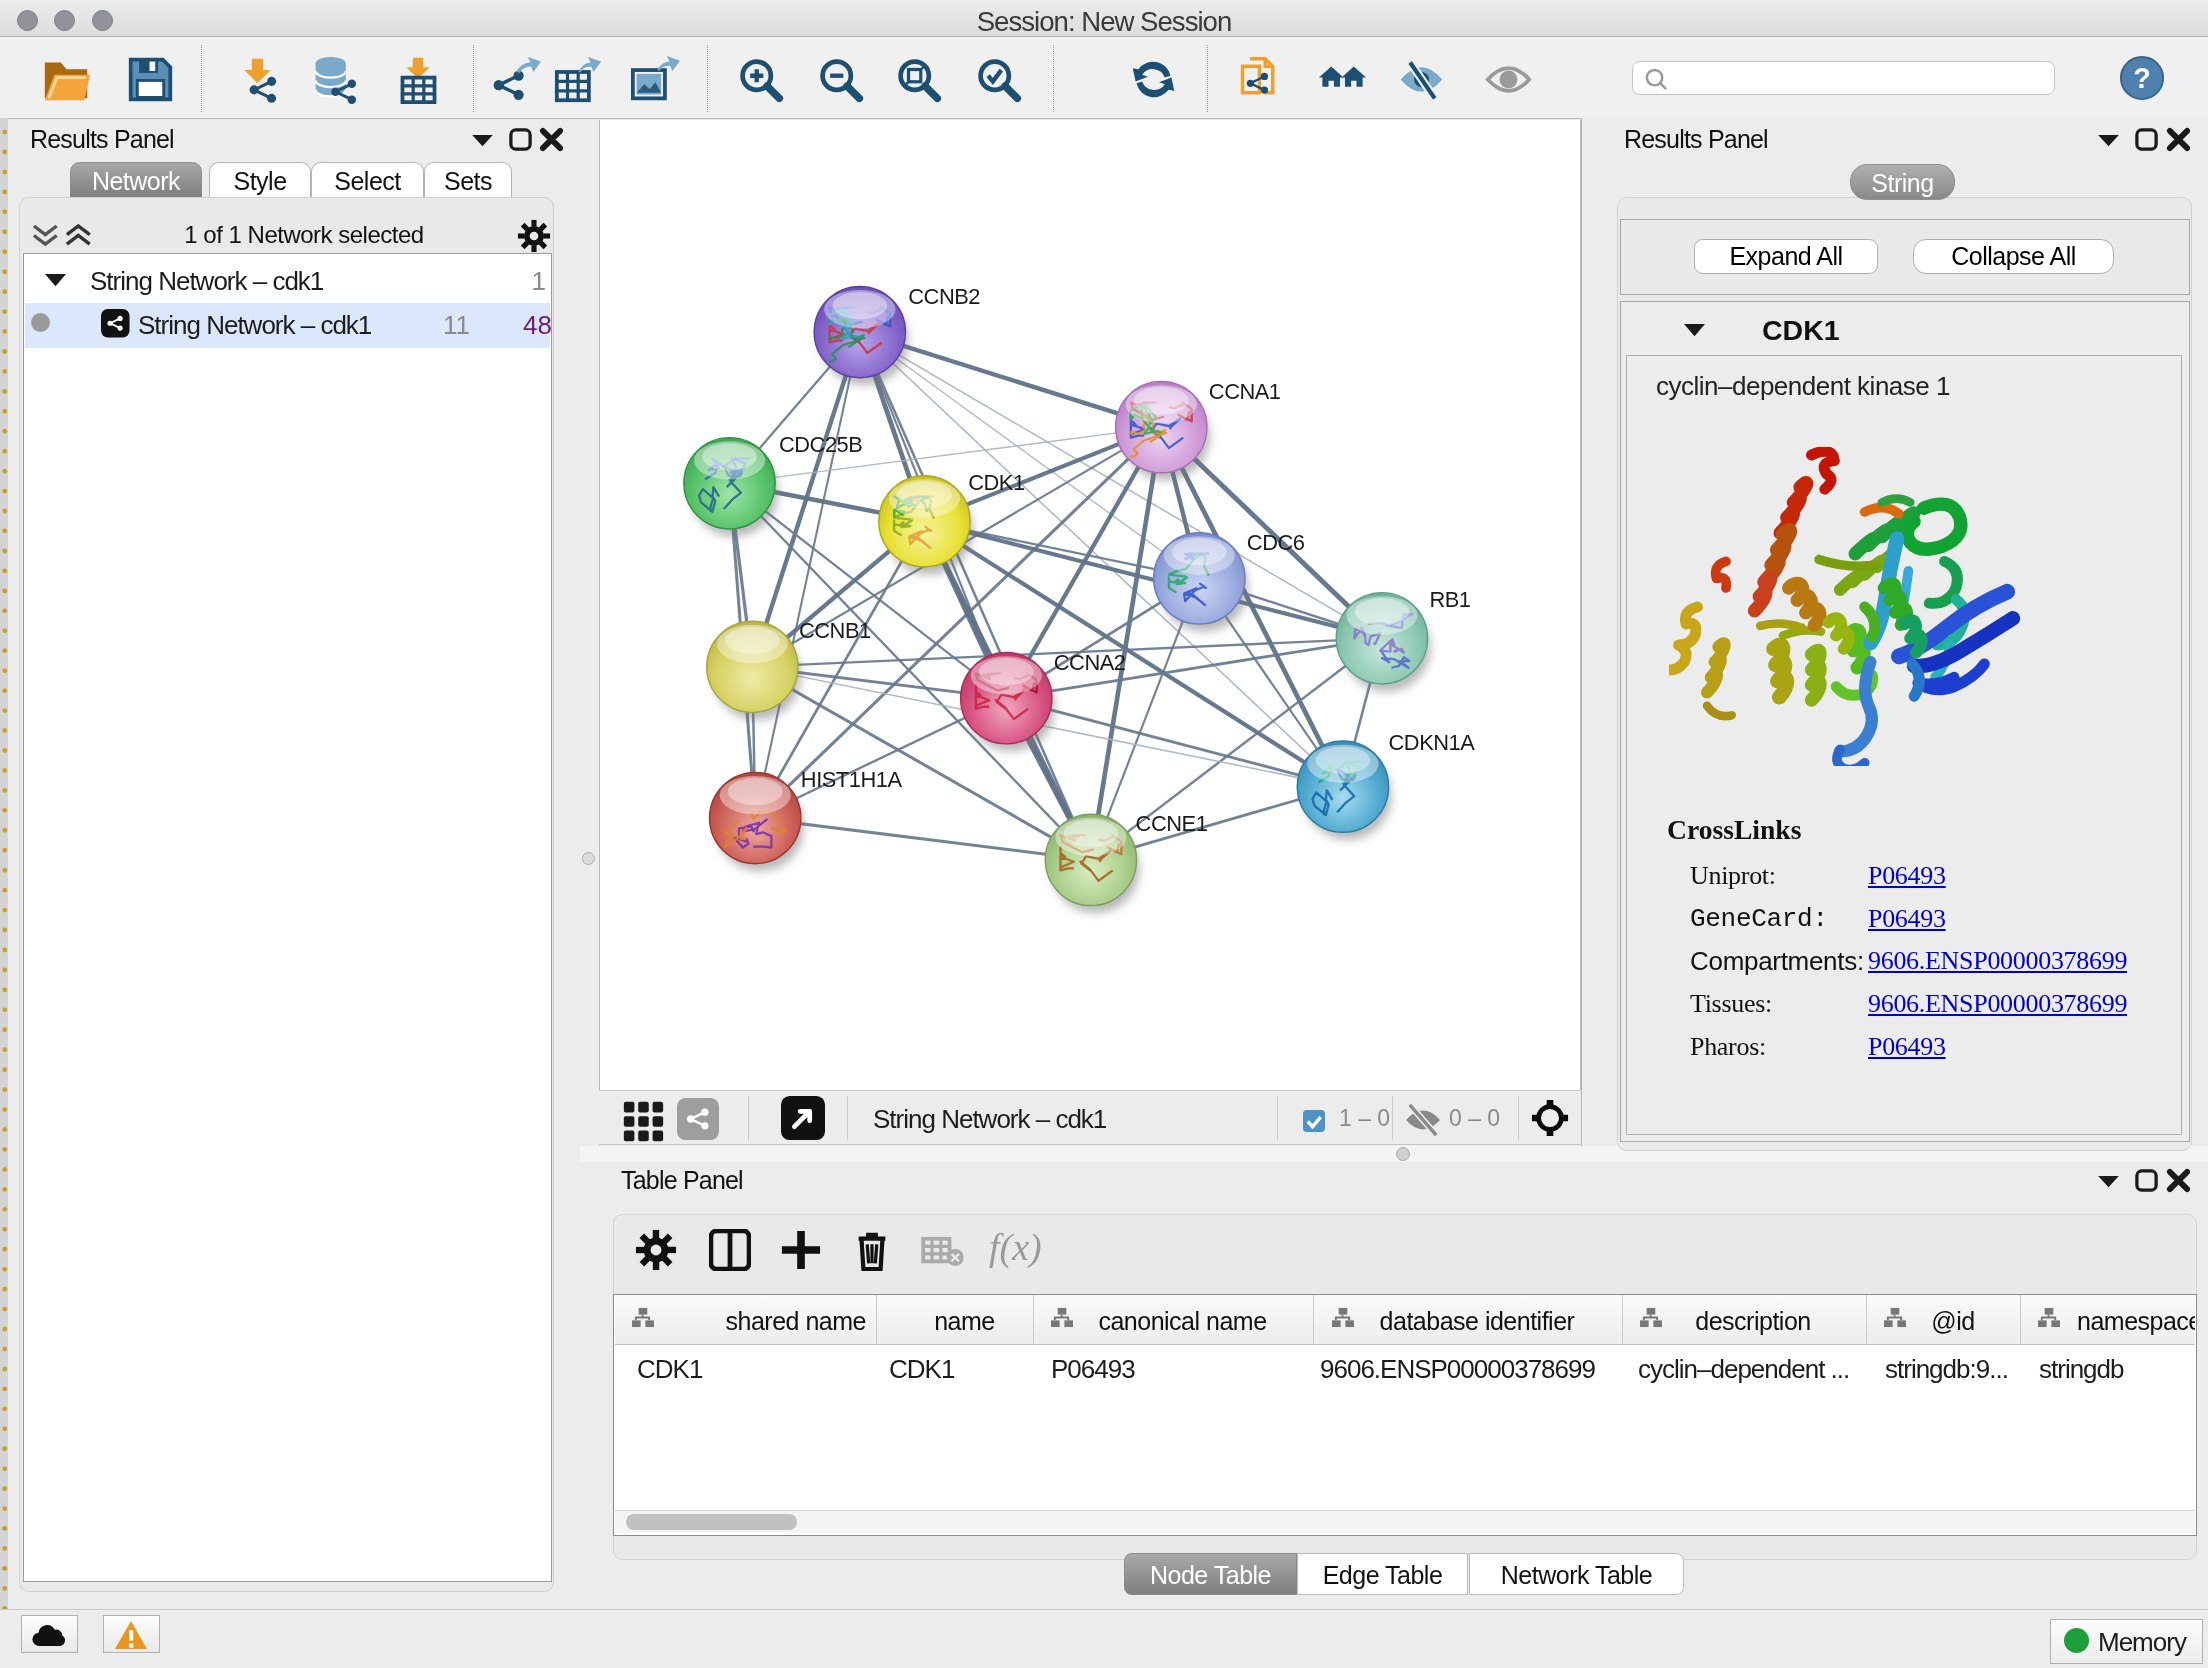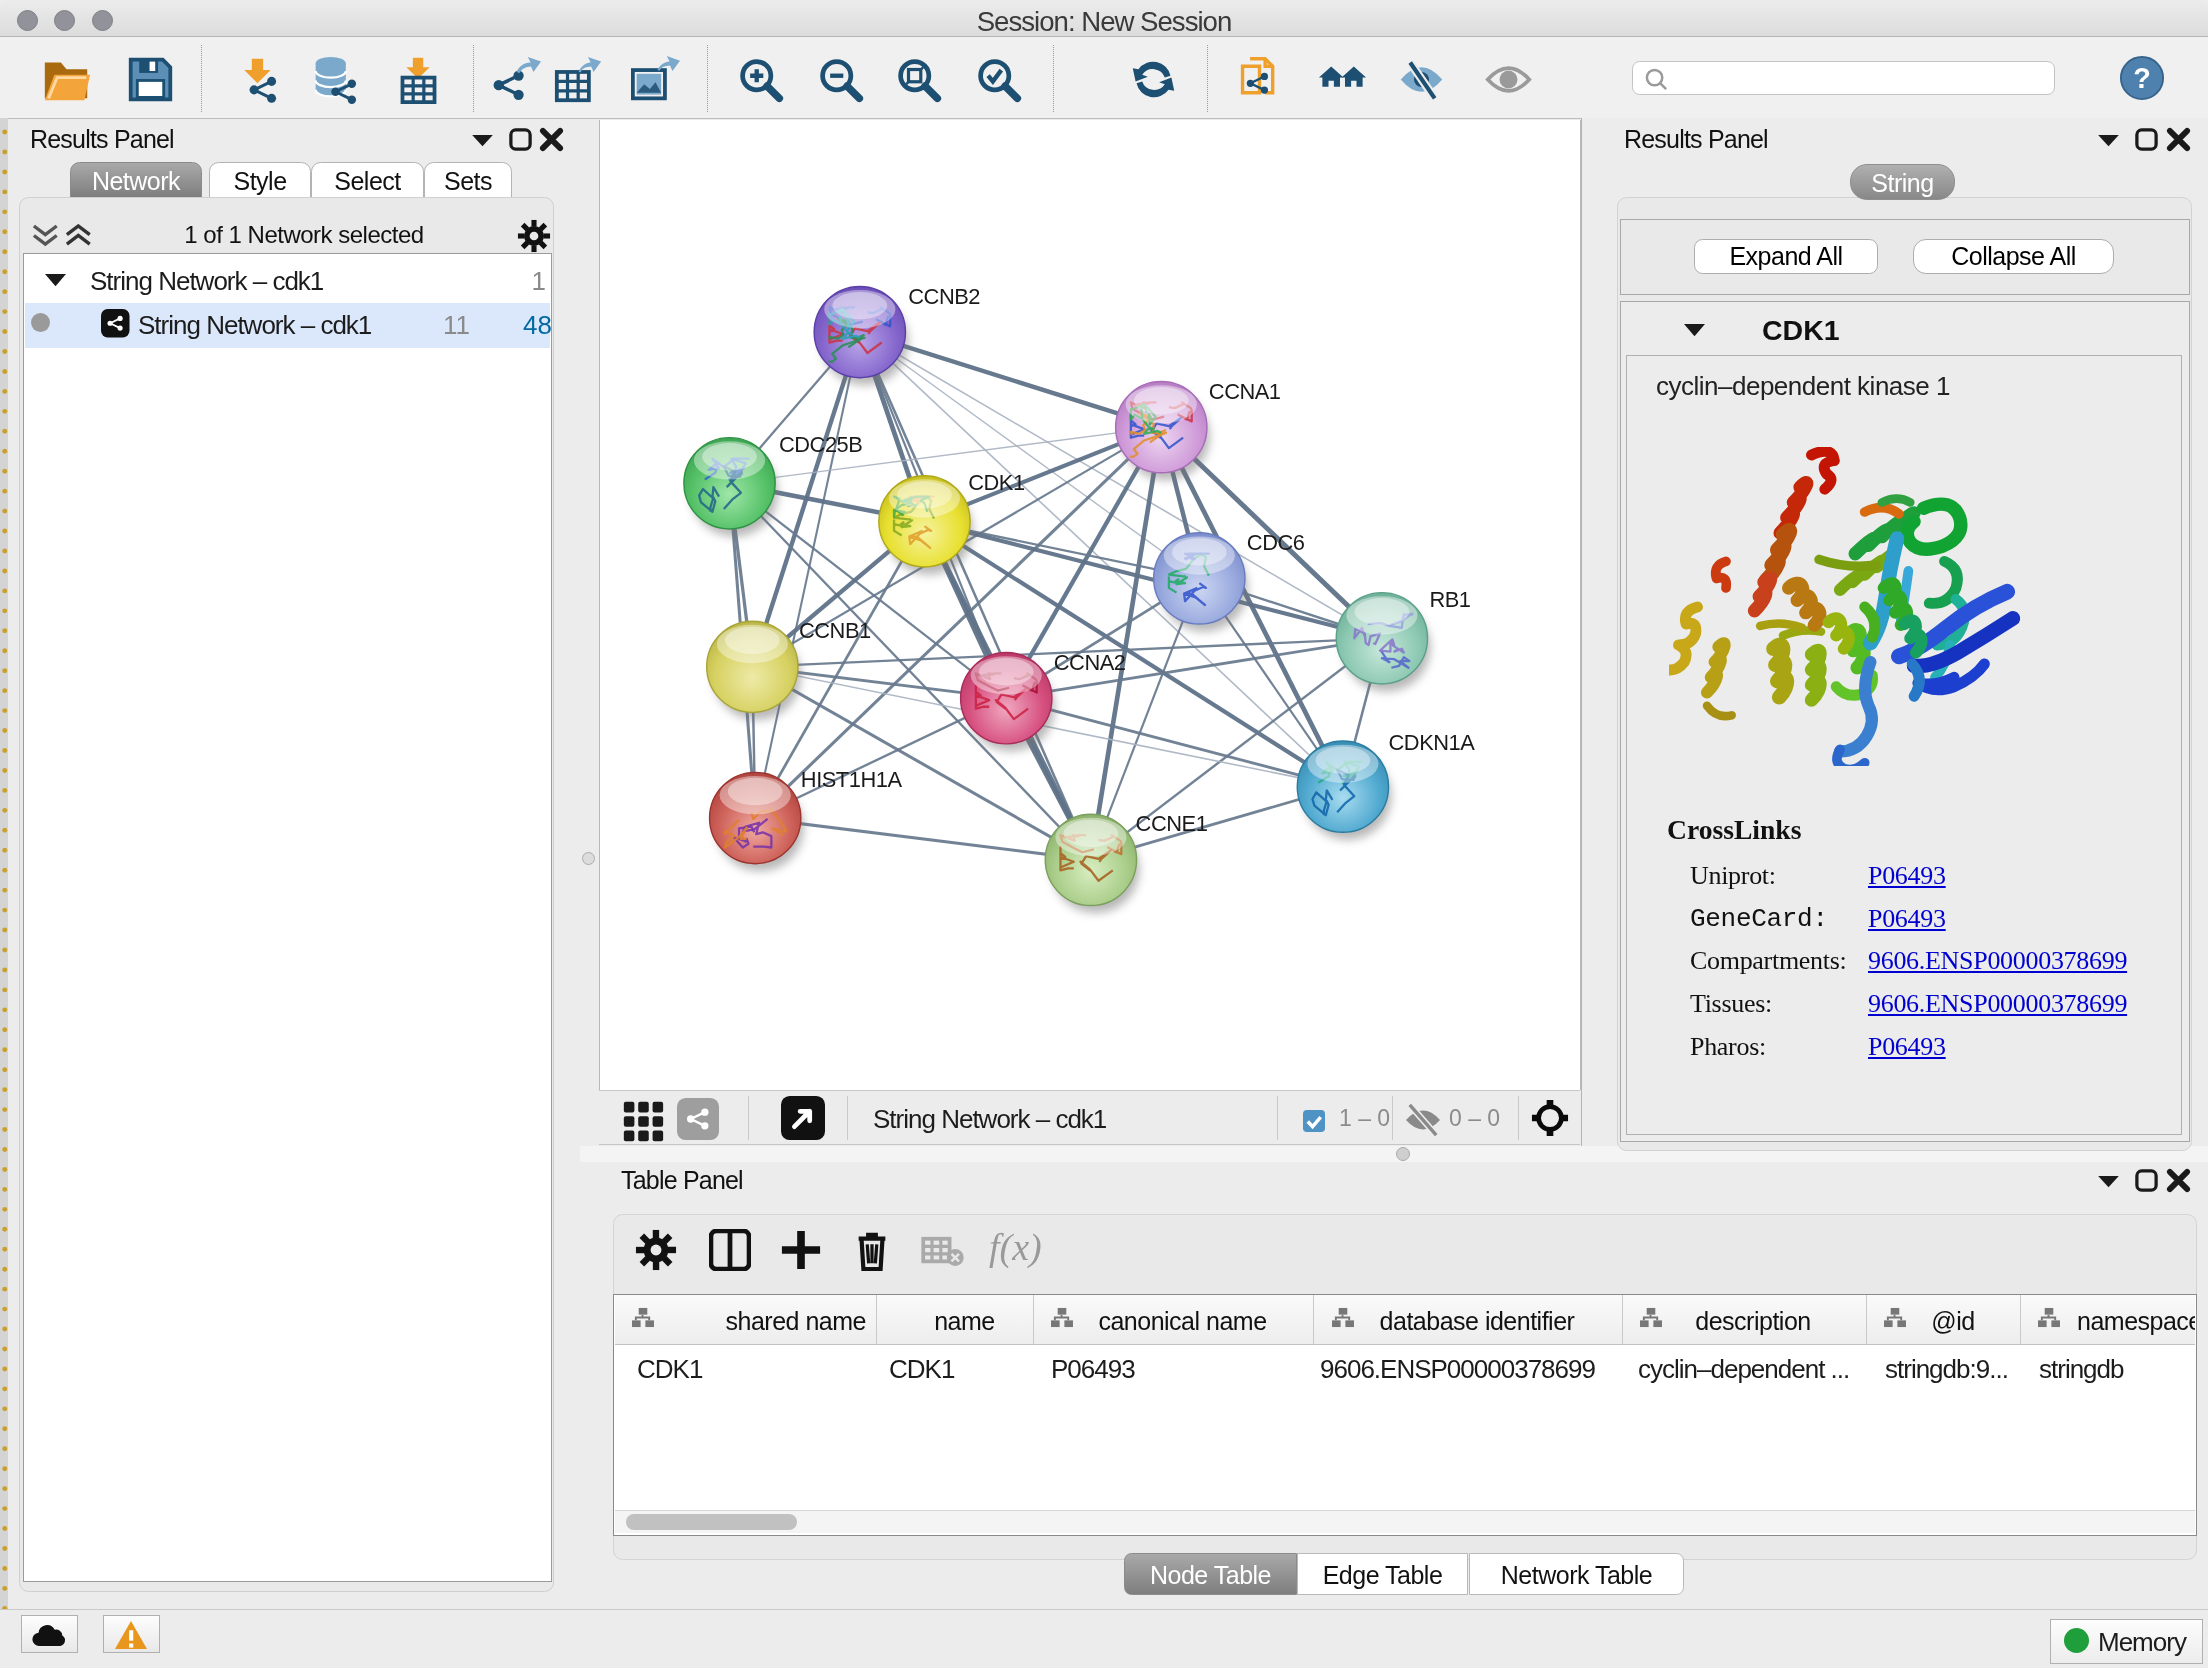--- a/index.html
+++ b/index.html
@@ -288,21 +288,21 @@
     <g stroke="#fff" stroke-width="1.9">
       <line x1="9.559999999999999" y1="15" x2="20.1" y2="9.9"></line>
       <line x1="9.559999999999999" y1="15" x2="20.1" y2="20.1"></line>
     </g>
 <circle cx="9.559999999999999" cy="15" r="2.72" fill="#fff"></circle>
     <circle cx="20.1" cy="9.9" r="2.72" fill="#fff"></circle>
     <circle cx="20.1" cy="20.1" r="2.72" fill="#fff"></circle>
   </svg>
 <div class="abs pt" style="left:138px;top:310px">String Network – cdk1</div>
 <div class="abs" style="left:443px;top:310px;width:52px;font-size:26px;color:#8a8a8a">11</div>
-<div class="abs" style="left:500px;top:310px;width:52px;text-align:right;font-size:26px;color:#0369a1">48</div>
+<div class="abs" style="left:500px;top:310px;width:52px;text-align:right;font-size:26px;color:#701a75">48</div>
 <div class="abs" style="left:599px;top:120px;width:980px;height:970px;background:#fff;border-left:1px solid #b9b9b9;border-right:1px solid #b9b9b9;box-sizing:content-box"></div>
 <svg class="abs" style="left:599px;top:120px" width="980" height="970" viewBox="0 0 1030 1020">
     <defs>
       <filter id="bl" x="-50%" y="-50%" width="200%" height="200%">
         <feGaussianBlur stdDeviation="5"></feGaussianBlur>
       </filter>
       <radialGradient id="gCCNB2" cx="0.5" cy="0.62" r="0.75">
         <stop offset="0" stop-color="#b9a5e8"></stop>
         <stop offset="0.55" stop-color="#8465cc"></stop>
         <stop offset="1" stop-color="#5a3fa8"></stop>
@@ -622,21 +622,21 @@
     <path d="M168 184 C179 173,187 187,176 198 C187 187,195 201,184 212" fill="none" stroke="#98b40e" stroke-width="12.8" stroke-linecap="round" stroke-linejoin="round"></path>
     <path d="M96 188 q22 -6 44 2" fill="none" stroke="#a8a010" stroke-width="9.0" stroke-linecap="round" stroke-linejoin="round"></path>
     <path d="M206 68 q20 -10 36 2" fill="none" stroke="#d86a10" stroke-width="10.2" stroke-linecap="round" stroke-linejoin="round"></path>
     <path d="M224 58 q16 -8 30 0" fill="none" stroke="#30a040" stroke-width="9.0" stroke-linecap="round" stroke-linejoin="round"></path>
   </svg>
 <div class="abs" style="left:1667px;top:814px;font-family:'Liberation Serif',serif;font-size:27.6px;font-weight:bold;color:#111">CrossLinks</div>
 <div class="abs" style="left:1690px;top:861px;font-family:'Liberation Serif',serif;font-size:26px;letter-spacing:-0.3px;color:#111">Uniprot:</div>
 <div class="abs link" style="left:1868px;top:861px;font-family:'Liberation Serif',serif;font-size:26px;letter-spacing:-0.3px">P06493</div>
 <div class="abs" style="left:1690px;top:904px;font-family:Liberation Mono, monospace;font-size:26px;letter-spacing:-0.3px;color:#111">GeneCard:</div>
 <div class="abs link" style="left:1868px;top:904px;font-family:'Liberation Serif',serif;font-size:26px;letter-spacing:-0.3px">P06493</div>
-<div class="abs" style="left:1690px;top:946px;font-family:Liberation Serif, serif;font-size:26px;letter-spacing:-0.3px;color:#111">Compartments:</div>
+<div class="abs" style="left:1690px;top:946px;font-family:Liberation Sans, sans-serif;font-size:26px;letter-spacing:-0.3px;color:#111">Compartments:</div>
 <div class="abs link" style="left:1868px;top:946px;font-family:'Liberation Serif',serif;font-size:26px;letter-spacing:-0.3px">9606.ENSP00000378699</div>
 <div class="abs" style="left:1690px;top:989px;font-family:'Liberation Serif',serif;font-size:26px;letter-spacing:-0.3px;color:#111">Tissues:</div>
 <div class="abs link" style="left:1868px;top:989px;font-family:'Liberation Serif',serif;font-size:26px;letter-spacing:-0.3px">9606.ENSP00000378699</div>
 <div class="abs" style="left:1690px;top:1032px;font-family:'Liberation Serif',serif;font-size:26px;letter-spacing:-0.3px;color:#111">Pharos:</div>
 <div class="abs link" style="left:1868px;top:1032px;font-family:'Liberation Serif',serif;font-size:26px;letter-spacing:-0.3px">P06493</div>
 <div class="abs panelhdr" style="left:621px;top:1166px">Table Panel</div>
 <svg class="abs" style="left:2096px;top:1174px" width="25" height="15" viewBox="0 0 26 16">
     <path d="M2 2 L13 14 L24 2 z" fill="#1a1a1a"></path>
   </svg>
 <svg class="abs" style="left:2134px;top:1168px" width="25" height="25" viewBox="0 0 26 26">

